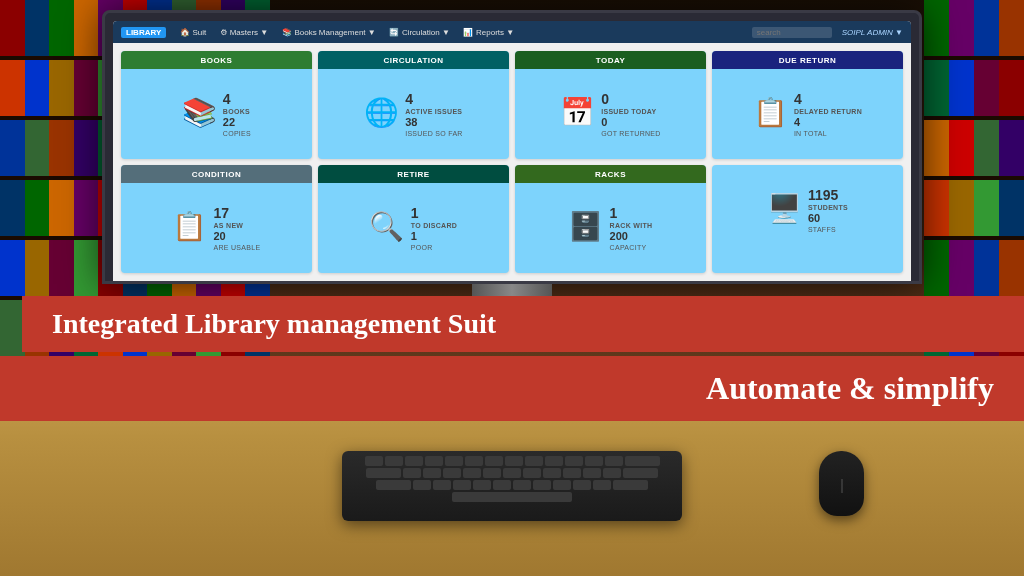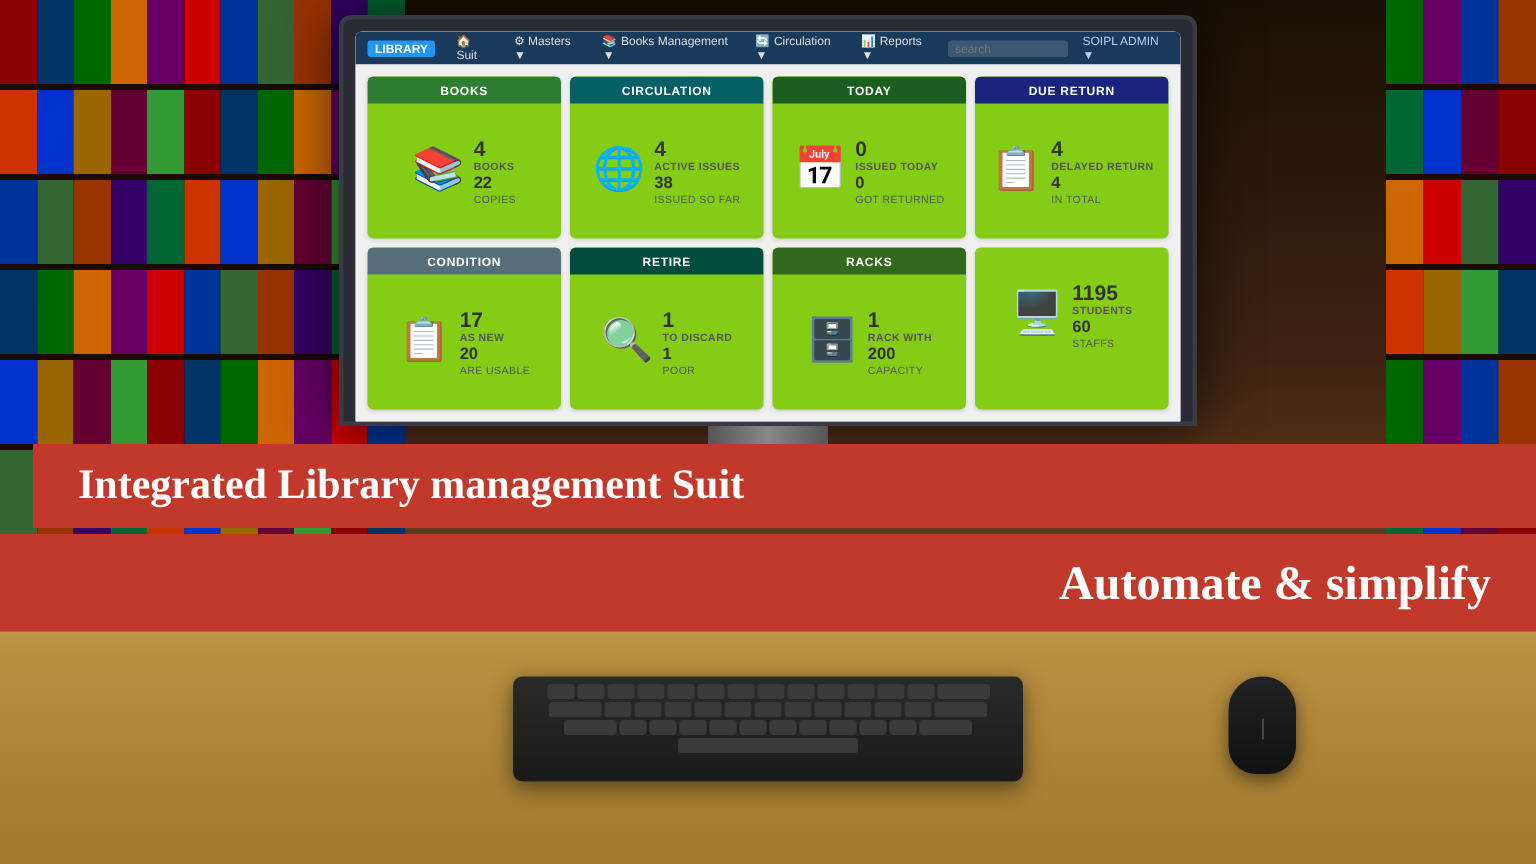--- a/index.html
+++ b/index.html
@@ -60,21 +60,21 @@
       height: 200px;
       background: linear-gradient(180deg, #c8a050 0%, #b89040 30%, #a07830 100%);
     }
 
     
     .monitor-container {
       position: absolute;
       left: 50%;
       transform: translateX(-50%);
       top: 10px;
-      width: 572px;
+      width: 820px;
     }
 
     .monitor-screen-wrapper {
       background: #2a2a35;
       border-radius: 8px 8px 0 0;
       padding: 8px 8px 0 8px;
       border: 3px solid #3a3a45;
       box-shadow: 0 0 40px rgba(0,0,0,0.7);
     }
 
@@ -118,33 +118,34 @@
       color: #ddd;
       font-size: 8px;
       padding: 1px 20px 1px 5px;
       border-radius: 2px;
       width: 80px;
     }
     .nav-user {
       color: #aad4ff;
       font-size: 8px;
       margin-left: 8px;
+      font-style: italic;
     }
 
     
     .dashboard {
       display: grid;
       grid-template-columns: 1fr 1fr 1fr 1fr;
       gap: 6px;
       padding: 8px;
       background: #f0f0f0;
     }
 
     .dash-card {
-      background: #84cc16;
+      background: #7dd3fc;
       border-radius: 4px;
       overflow: hidden;
       box-shadow: 0 1px 3px rgba(0,0,0,0.15);
     }
 
     .card-header {
       height: 18px;
       display: flex;
       align-items: center;
       justify-content: center;

